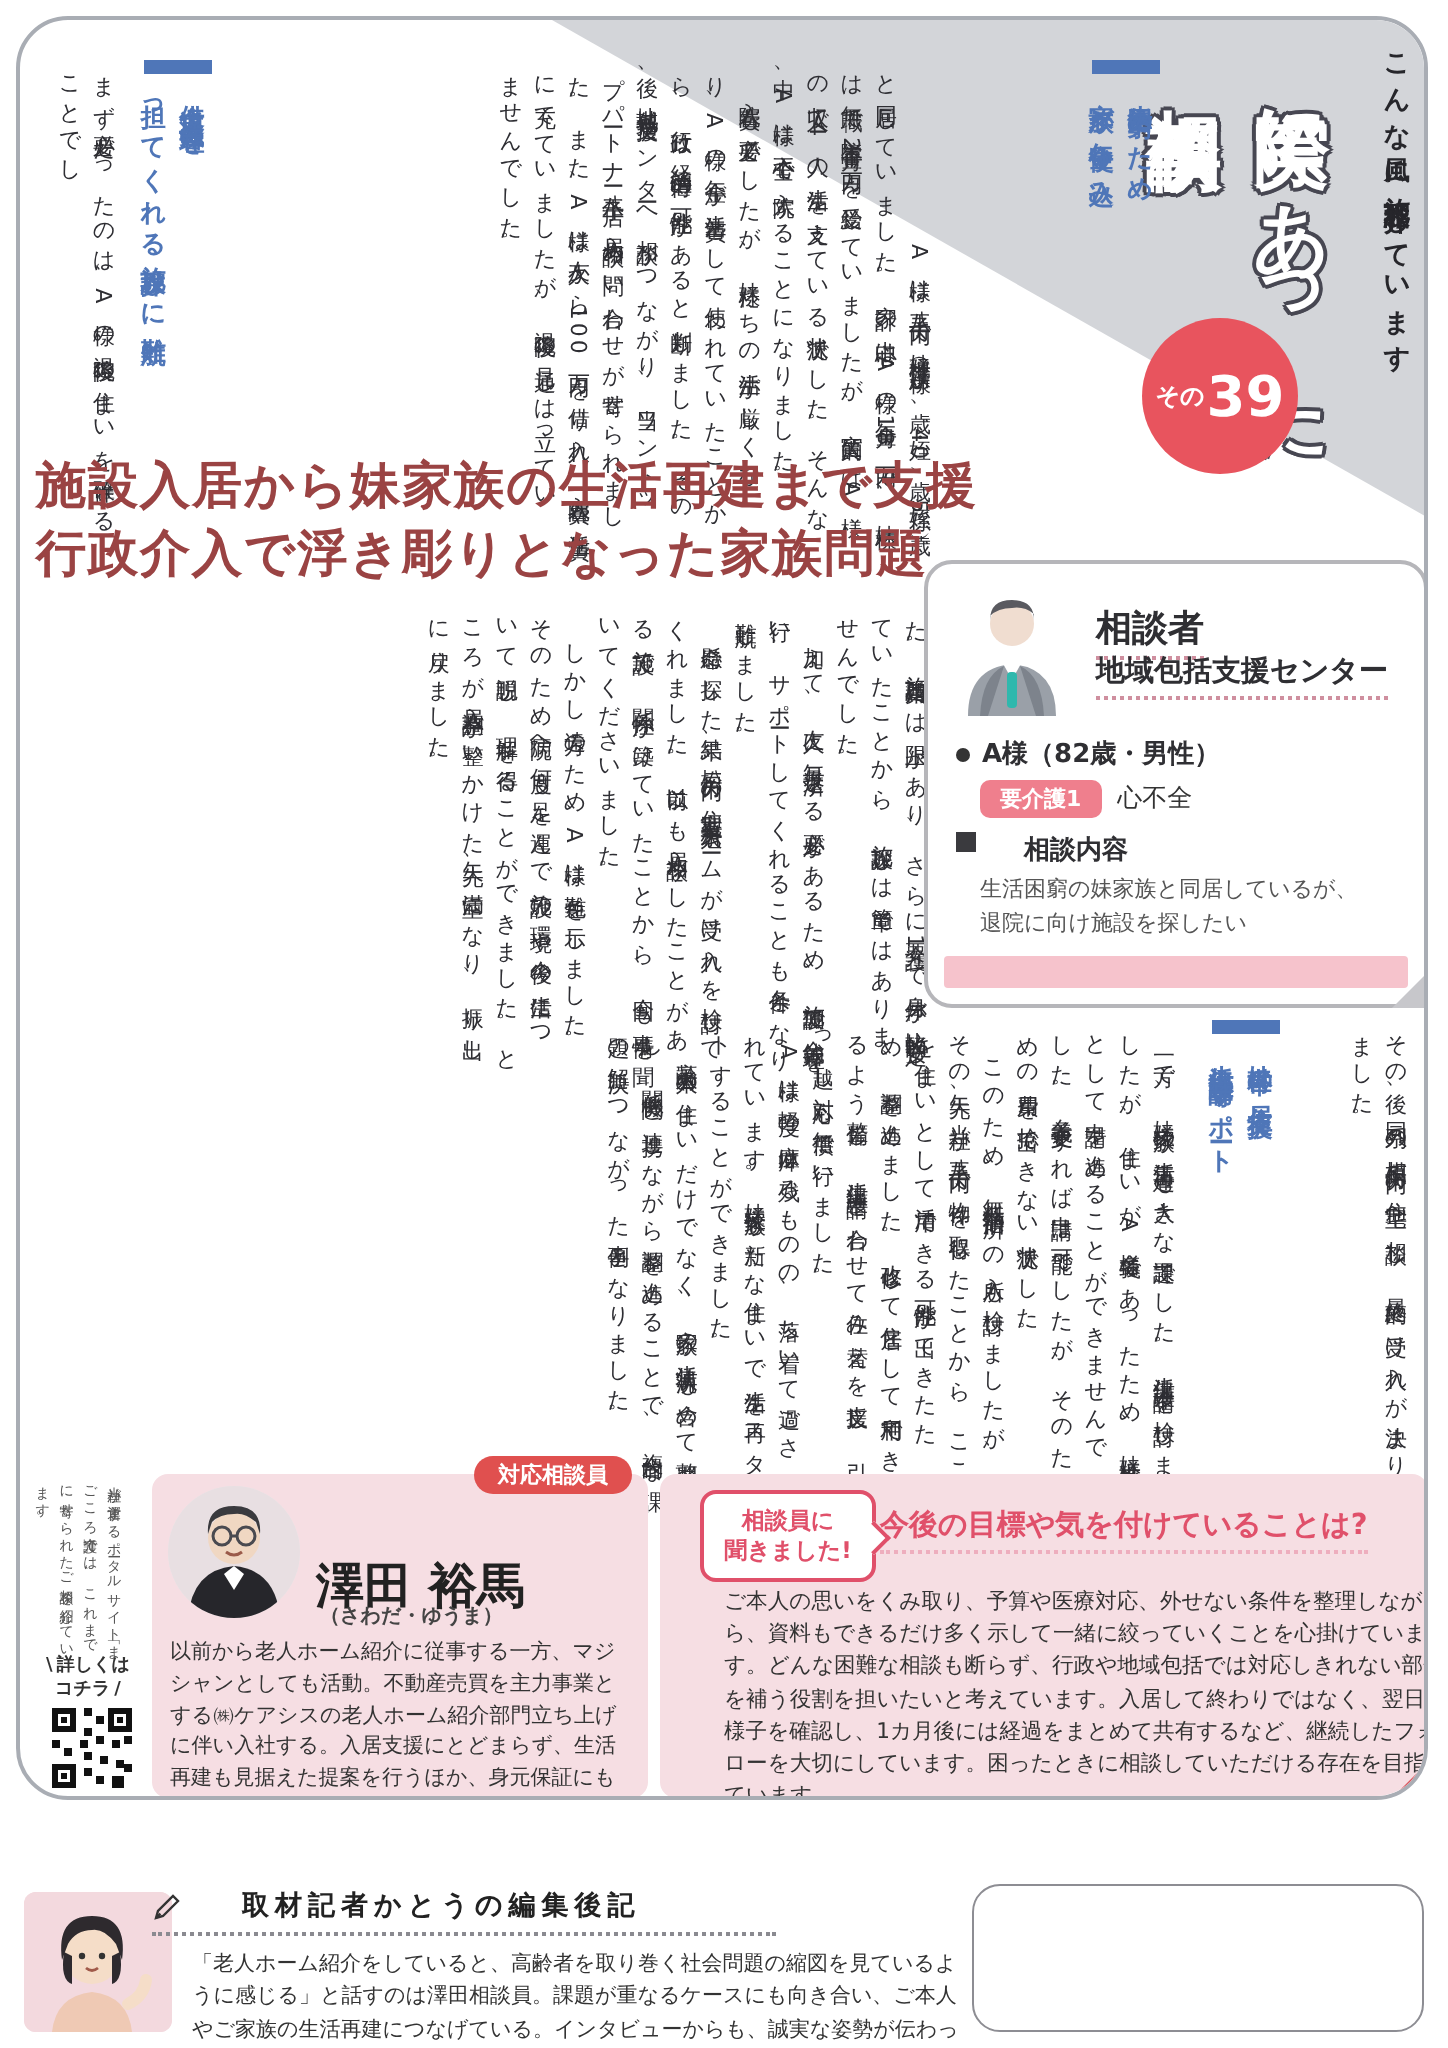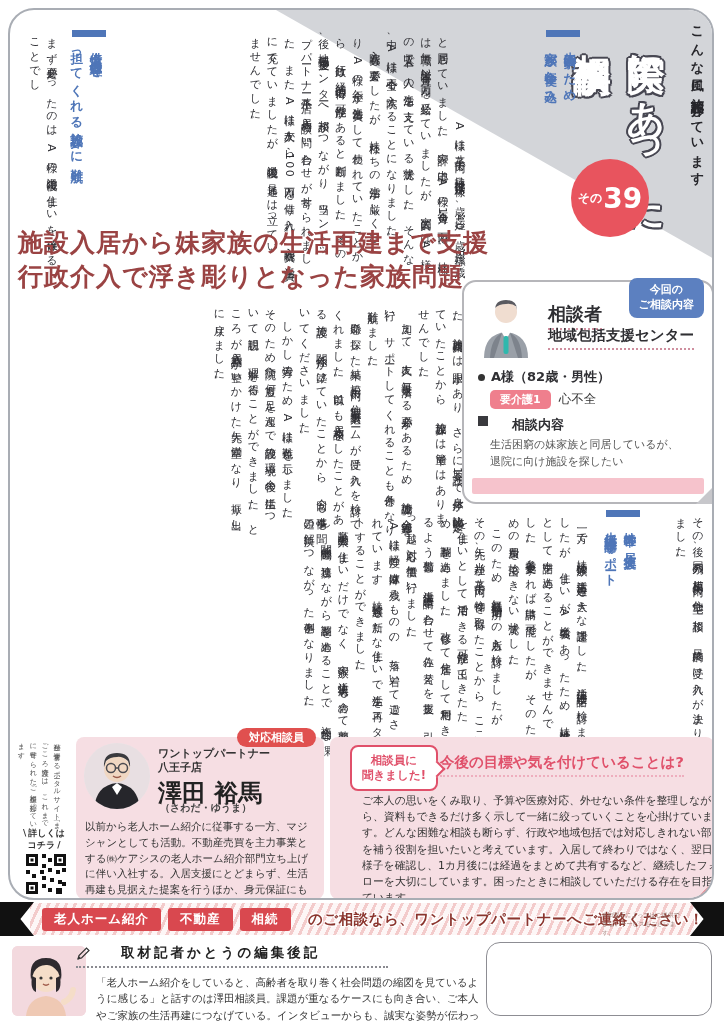--- a/index.html
+++ b/index.html
@@ -184,22 +184,20 @@
     </div>
 
     <div class="flow band2b">
       <p class="ind">一方で、妹様家族の生活再建も大きな課題でした。生活保護申請を検討しましたが、住まいがA様名義であったため、妹様世帯として申請を進めることができませんでした。名義変更すれば申請は可能でしたが、そのための費用を捻出できない状況でした。</p>
       <p class="ind">このため、無料低額宿泊所への入所も検討しましたが、その矢先、当社が八王子市内で物件を取得したことから、ここを住まいとして活用できる可能性が出てきたため、調整を進めました。改修して住居として利用できるよう整備し、生活保護申請と合わせて住み替えを支援し、引っ越し対応も無償で行いました。</p>
       <p class="ind">A様は軽度の麻痺は残るものの、落ち着いて過ごされています。妹様家族も新たな住まいで生活を再スタートすることができました。</p>
       <p class="ind">高齢者本人の住まいだけでなく、家族の生活状況も含めて整理し、関係機関と連携しながら調整を進めることで、複合的な課題の解決につながった事例となりました。</p>
     </div>
 
     <div class="case-box">
-      <div class="case-badge pre">今回の
-ご相談内容</div>
       <div class="case-person">
         <svg width="60" height="62" viewBox="0 0 60 62">
           <circle cx="30" cy="16" r="11" fill="#f0ddd0"></circle>
           <path d="M19 14 Q19 4 30 4 Q41 4 41 14 L41 11 Q36 7 30 8 Q23 8 19 12 Z" fill="#5a5a60"></path>
           <path d="M8 62 Q8 38 30 36 Q52 38 52 62 Z" fill="#9aa0a8"></path>
           <path d="M30 36 L24 33 L30 44 L36 33 Z" fill="#fff"></path>
           <rect x="27.5" y="40" width="5" height="18" rx="2" fill="#2fb8ad"></rect>
           <path d="M14 62 Q15 42 26 37 L18 62 Z" fill="#7d838c"></path>
           <path d="M46 62 Q45 42 34 37 L42 62 Z" fill="#7d838c"></path>
         </svg>
@@ -268,49 +266,35 @@
           <circle cx="33" cy="26" r="13" fill="#f0d7c2"></circle>
           <path d="M20 24 Q19 10 33 10 Q47 10 46 24 L44 18 Q38 13 33 14 Q26 14 22 18 Z" fill="#3a3a3e"></path>
           <circle cx="27" cy="25" r="4.5" fill="none" stroke="#4a4a50" stroke-width="1.5"></circle>
           <circle cx="39" cy="25" r="4.5" fill="none" stroke="#4a4a50" stroke-width="1.5"></circle>
           <line x1="31.5" y1="25" x2="34.5" y2="25" stroke="#4a4a50" stroke-width="1.5"></line>
           <path d="M29 33 Q33 36 37 33" stroke="#9a5a4a" stroke-width="1.5" fill="none"></path>
           <path d="M10 66 Q12 42 33 40 Q54 42 56 66 Z" fill="#26262b"></path>
           <path d="M33 40 L28 44 L33 52 L38 44 Z" fill="#fff"></path>
         </svg>
       </div>
-      <div class="staff-company pre">ワントップパートナー
-八王子店</div>
       <div class="staff-name">澤田 裕馬</div>
       <div class="staff-kana">（さわだ・ゆうま）</div>
       <div class="staff-bio">以前から老人ホーム紹介に従事する一方、マジシャンとしても活動。不動産売買を主力事業とする㈱ケアシスの老人ホーム紹介部門立ち上げに伴い入社する。入居支援にとどまらず、生活再建も見据えた提案を行うほか、身元保証にも対応している。</div>
     </div>
 
     <div class="int-box">
       <div class="int-bubble pre">相談員に
 聞きました!</div>
       <div class="int-question">今後の目標や気を付けていることは?</div>
       <div class="int-answer">ご本人の思いをくみ取り、予算や医療対応、外せない条件を整理しながら、資料もできるだけ多く示して一緒に絞っていくことを心掛けています。どんな困難な相談も断らず、行政や地域包括では対応しきれない部分を補う役割を担いたいと考えています。入居して終わりではなく、翌日に様子を確認し、1カ月後には経過をまとめて共有するなど、継続したフォローを大切にしています。困ったときに相談していただける存在を目指しています。</div>
       <div class="int-fold"></div>
     </div>
 
   </div>
 
-  <div class="svc-bar">
-    <div class="svc-stripes"></div>
-    <div class="svc-cap-l"></div>
-    <div class="svc-cap-r"></div>
-    <div class="svc-items">
-      <span class="svc-btn">老人ホーム紹介</span>
-      <span class="svc-btn">不動産</span>
-      <span class="svc-btn">相続</span>
-    </div>
-    <div class="svc-msg">のご相談なら、ワントップパートナーへご連絡ください！</div>
-    <div class="svc-note">※加盟店によってはご提供できないサービスもございます。</div>
-  </div>
 
   <div class="ed-illust">
     <svg width="74" height="70" viewBox="0 0 74 70">
       <rect width="74" height="70" fill="#f3d9de"></rect>
       <circle cx="34" cy="32" r="14" fill="#f5ddc8"></circle>
       <path d="M19 34 Q16 12 34 12 Q52 12 49 34 L46 26 Q40 18 34 19 Q26 19 22 26 Z" fill="#2e2a2e"></path>
       <path d="M20 30 Q18 44 24 46 L24 32 Z" fill="#2e2a2e"></path>
       <path d="M48 30 Q50 44 44 46 L44 32 Z" fill="#2e2a2e"></path>
       <circle cx="29" cy="32" r="1.6" fill="#333"></circle>
         <circle cx="39" cy="32" r="1.6" fill="#333"></circle>

